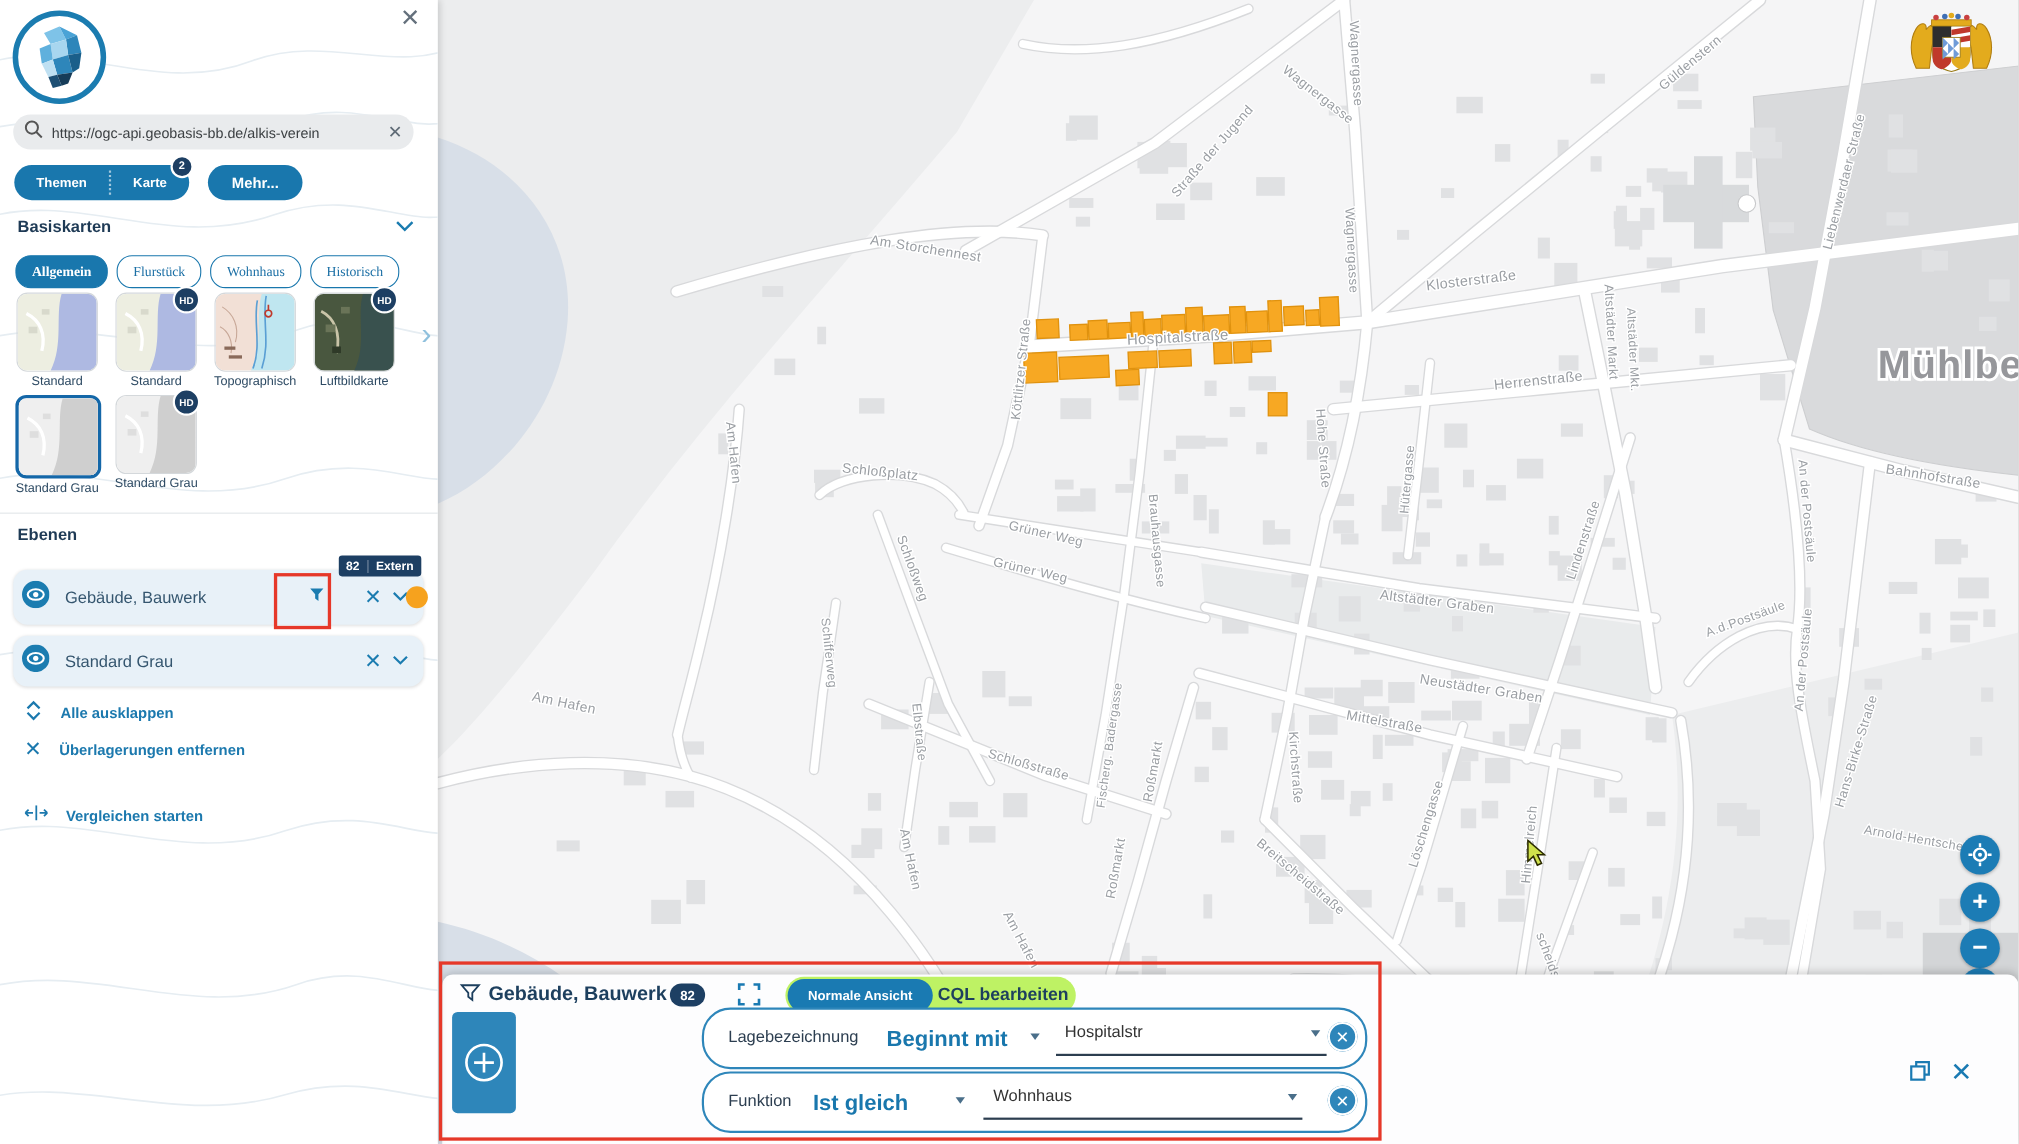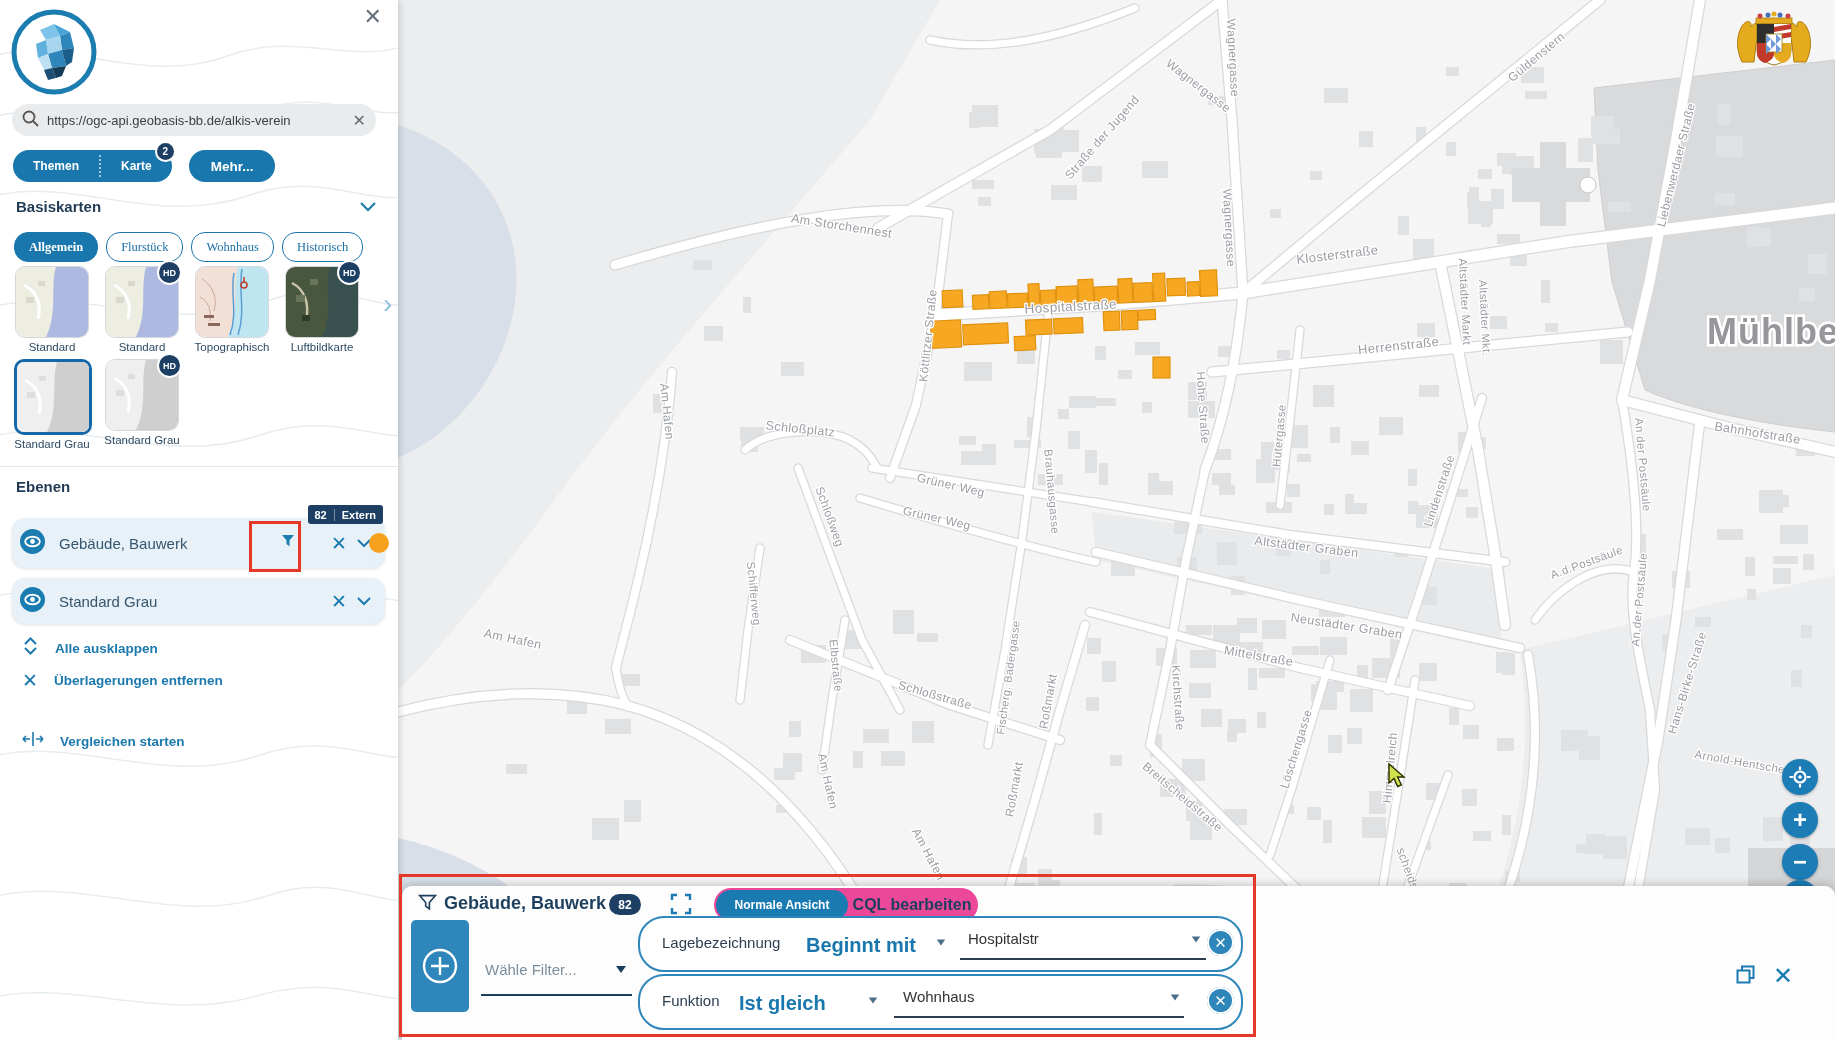--- a/index.html
+++ b/index.html
@@ -63,21 +63,21 @@
   .action{position:absolute;left:22px;display:flex;align-items:center;gap:16px;cursor:pointer;}
   .action-label{font-size:13.5px;font-weight:bold;color:#1c79ae;}
   
   .panel{position:absolute;left:402px;top:886px;width:1433px;height:154px;background:#fdfdfe;
          border-radius:10px 10px 0 0;box-shadow:0 -2px 8px rgba(0,0,0,.18);z-index:5;}
   .p-funnel{position:absolute;left:15px;top:6px;}
   .p-title{position:absolute;left:42px;top:7px;font-size:18px;font-weight:bold;color:#1d3f5e;}
   .p-count{position:absolute;left:207px;top:8px;min-width:20px;height:21px;border-radius:11px;background:#1d3f63;
            color:#fff;font-size:12px;font-weight:bold;display:flex;align-items:center;justify-content:center;padding:0 6px;}
   .p-expand{position:absolute;left:268px;top:7px;cursor:pointer;}
-  .p-toggle{position:absolute;left:312px;top:2px;width:264px;height:34px;background:#ec4899;border-radius:17px;}
+  .p-toggle{position:absolute;left:312px;top:2px;width:264px;height:34px;background:#bef264;border-radius:17px;}
   .p-tab-active{position:absolute;left:2px;top:2px;width:132px;height:30px;background:#1a7ab2;border-radius:15px;
                 color:#fff;font-size:12px;font-weight:bold;display:flex;align-items:center;justify-content:center;cursor:pointer;}
   .p-tab{position:absolute;left:134px;top:0;width:128px;height:34px;color:#1d3f5e;font-size:16px;font-weight:bold;
          display:flex;align-items:center;justify-content:center;cursor:pointer;}
   .p-add{position:absolute;left:9px;top:34px;width:58px;height:92px;background:#2e86ba;border-radius:5px;
          display:flex;align-items:center;justify-content:center;cursor:pointer;}
   .p-choose{position:absolute;left:79px;top:58px;width:151px;height:50px;border-bottom:2.5px solid #1d3f5e;
             display:flex;align-items:center;cursor:pointer;}
   .p-choose-text{font-size:15px;color:#7d8f9d;margin-left:4px;flex:1;}
   .caret{width:0;height:0;border-left:5px solid transparent;border-right:5px solid transparent;
@@ -589,24 +589,20 @@
   <div class="p-toggle">
     <div class="p-tab-active">Normale Ansicht</div>
     <div class="p-tab">CQL bearbeiten</div>
   </div>
   <div class="p-add">
     <svg width="38" height="38" viewBox="0 0 38 38">
           <circle cx="19" cy="19" r="16" fill="none" stroke="#fff" stroke-width="2.4"></circle>
           <path d="M19,10 V28 M10,19 H28" stroke="#fff" stroke-width="2.4"></path>
         </svg>
   </div>
-  <div class="p-choose">
-    <span class="p-choose-text">Wähle Filter...</span>
-    <span class="caret"></span>
-  </div>
 
   <div class="f-row" style="top:30px">
     <span class="lbl" style="left:22px">Lagebezeichnung</span>
     <span class="op" style="left:166px">Beginnt mit</span>
     <span class="opc caret small" style="left:296px"></span>
     <span class="val" style="left:328px">Hospitalstr</span>
     <span class="vline" style="left:320px;width:246px"></span>
     <span class="vc caret small" style="left:551px"></span>
     <span class="f-x">
           <span>✕</span>

